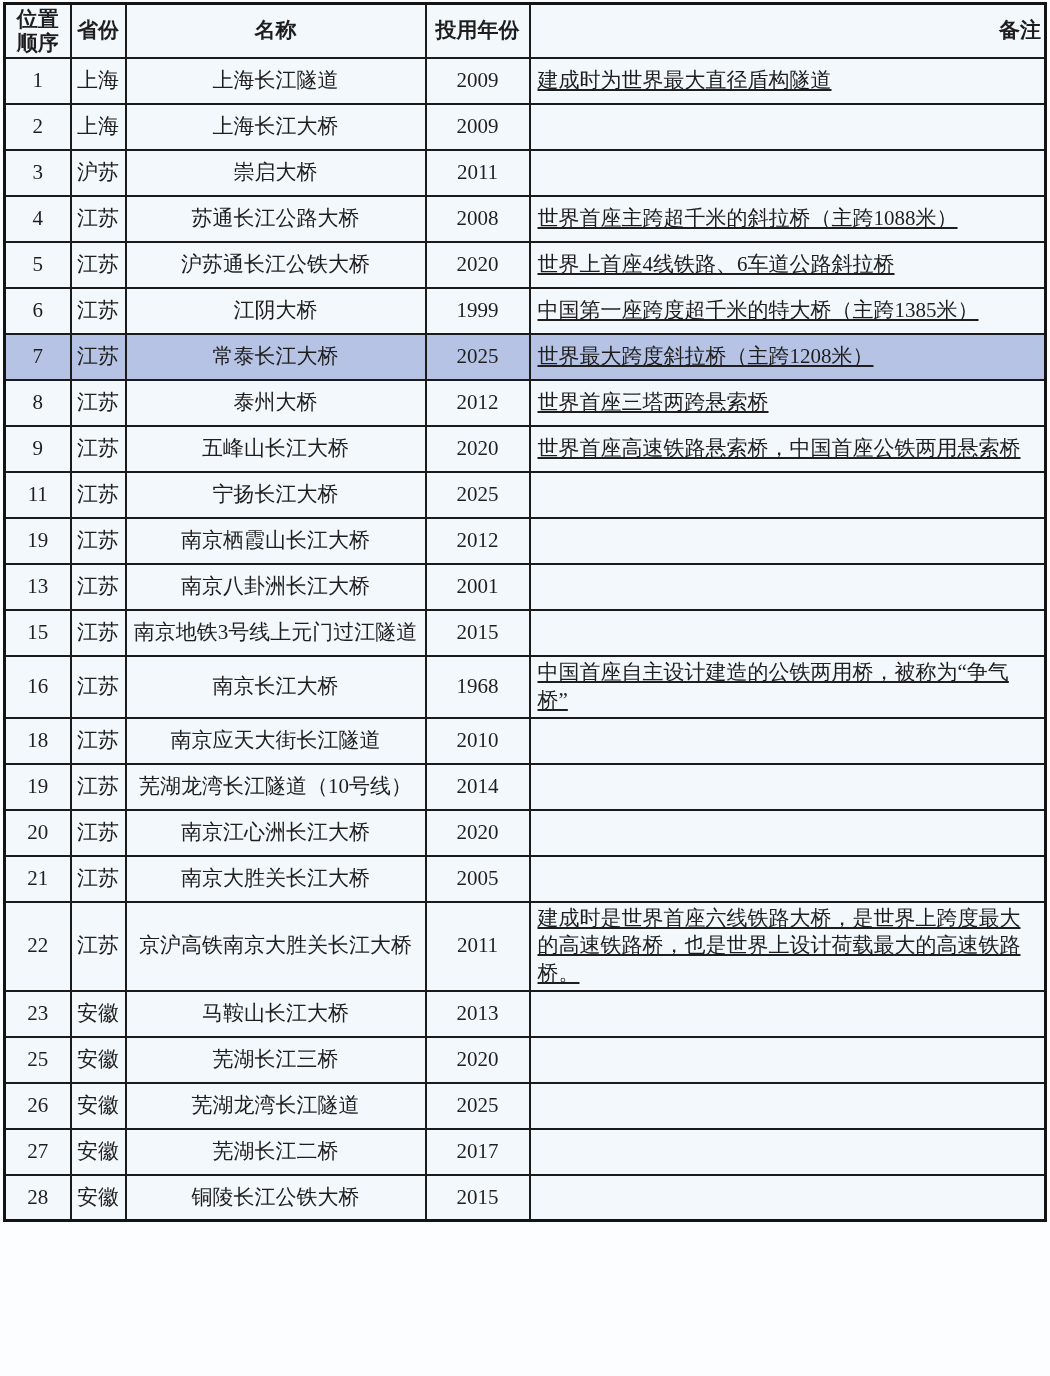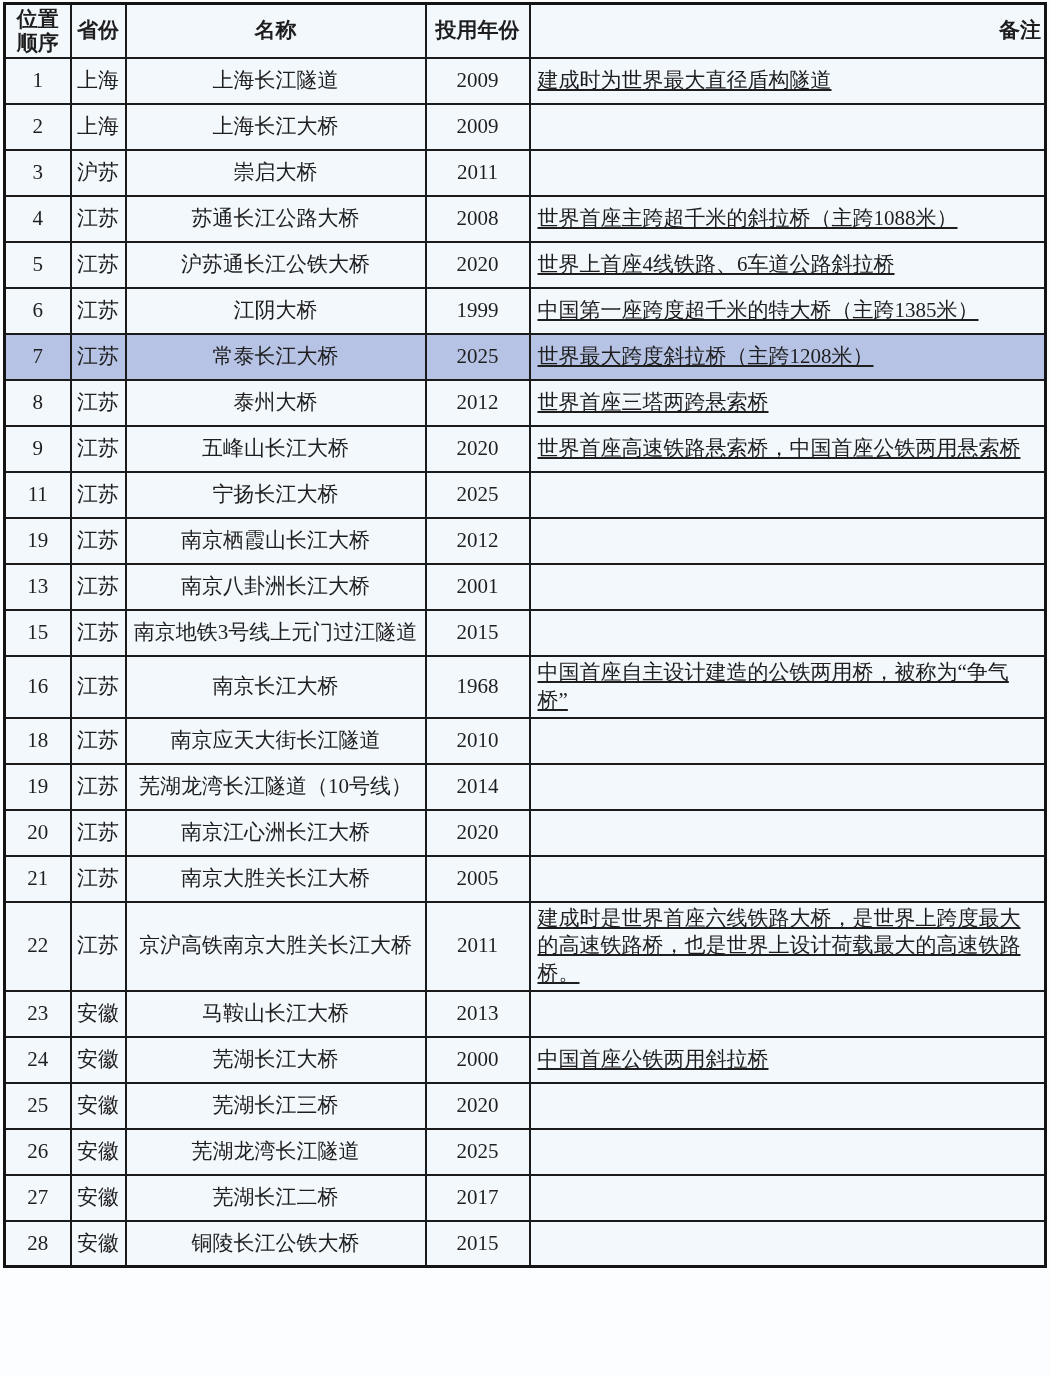--- a/index.html
+++ b/index.html
@@ -207,27 +207,20 @@
     <td class="c-remark">建成时是世界首座六线铁路大桥，是世界上跨度最大的高速铁路桥，也是世界上设计荷载最大的高速铁路桥。</td>
   </tr>
         <tr>
     <td class="c-order">23</td>
     <td class="c-prov">安徽</td>
     <td class="c-name">马鞍山长江大桥</td>
     <td class="c-year">2013</td>
     <td class="c-remark"></td>
   </tr>
         <tr>
-    <td class="c-order">24</td>
-    <td class="c-prov">安徽</td>
-    <td class="c-name">芜湖长江大桥</td>
-    <td class="c-year">2000</td>
-    <td class="c-remark">中国首座公铁两用斜拉桥</td>
-  </tr>
-        <tr>
     <td class="c-order">25</td>
     <td class="c-prov">安徽</td>
     <td class="c-name">芜湖长江三桥</td>
     <td class="c-year">2020</td>
     <td class="c-remark"></td>
   </tr>
         <tr>
     <td class="c-order">26</td>
     <td class="c-prov">安徽</td>
     <td class="c-name">芜湖龙湾长江隧道</td>

